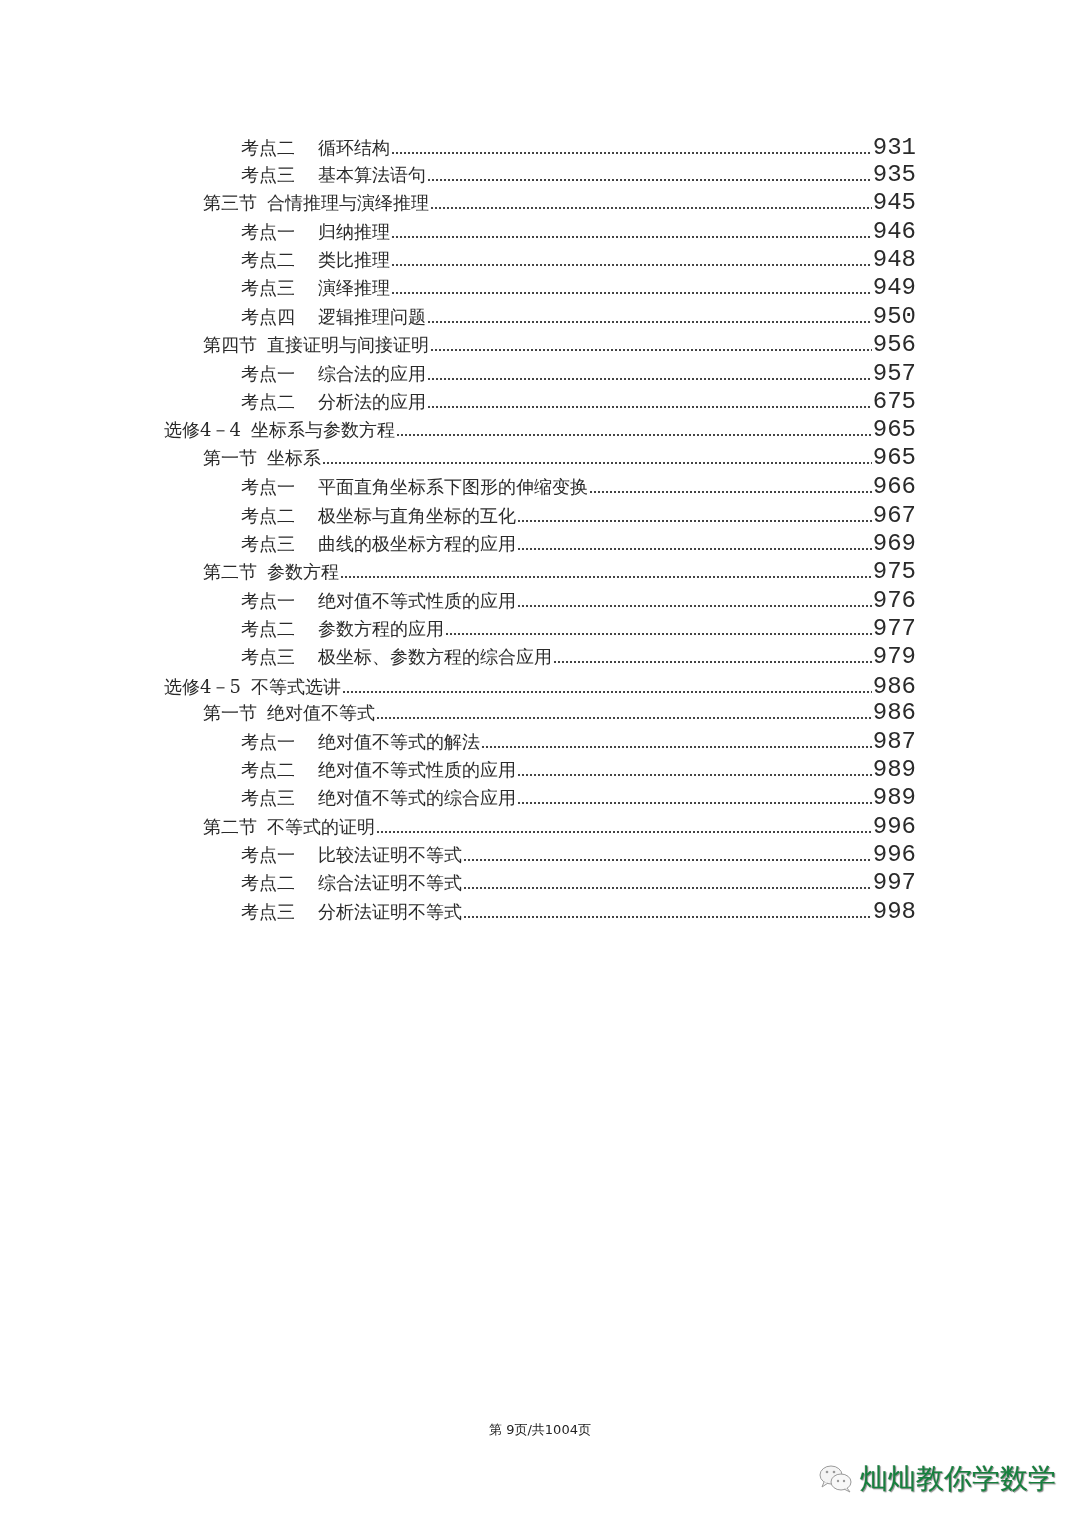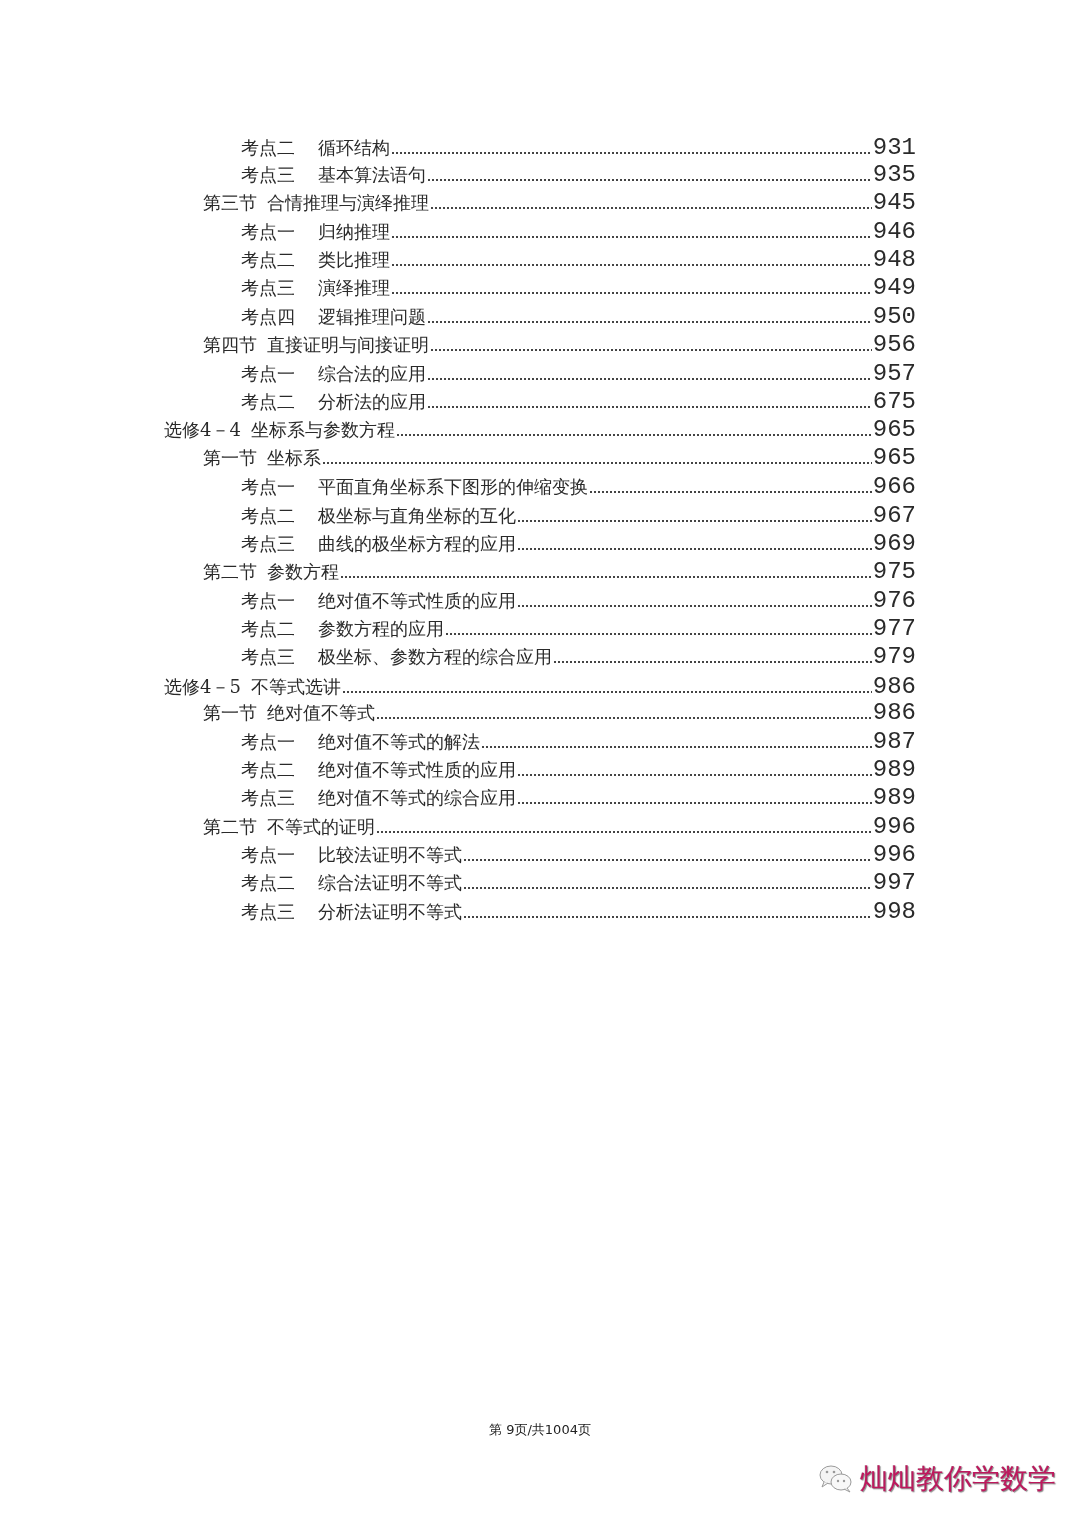--- a/index.html
+++ b/index.html
@@ -22,21 +22,21 @@
   .row .page { flex:0 0 auto; font-family:Liberation Mono, monospace; font-size:24px; }
   .lvl0 { left:164px; right:164px;justify-content:center; }
   .lvl1 { left:203px; right:164px; }
   .lvl2 { left:241px; right:164px; }
   .footer {
     position:absolute; top:1421px; left:0; width:1080px; text-align:center;
     font-size:13px; font-family:"DejaVu Sans", sans-serif; color:#222;
   }
   .watermark {
     position:absolute; left:818px; top:1460px; display:flex; align-items:center;
-    color:#be185d; font-family:"DejaVu Sans", sans-serif; font-size:28px;
+    color:#15803d; font-family:"DejaVu Sans", sans-serif; font-size:28px;
     text-shadow: 1px 1px 1px #8a8a8a, -0.5px -0.5px 0 #bbbbbb;
   }
   .watermark svg { margin-right:6px; }
 </style>
 </head>
 <body>
 
 <div class="toc">
 
 <div class="row lvl2" style="top: 0px;">

